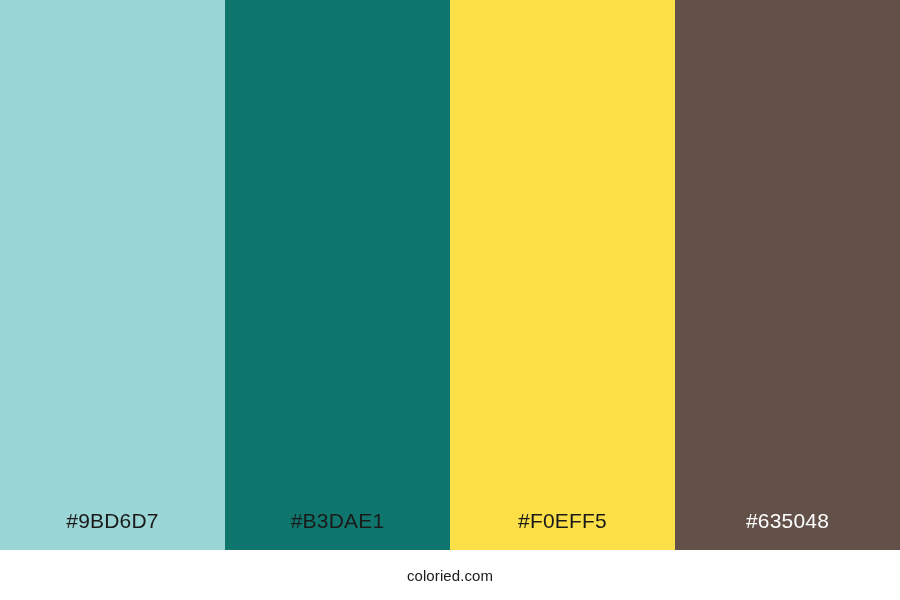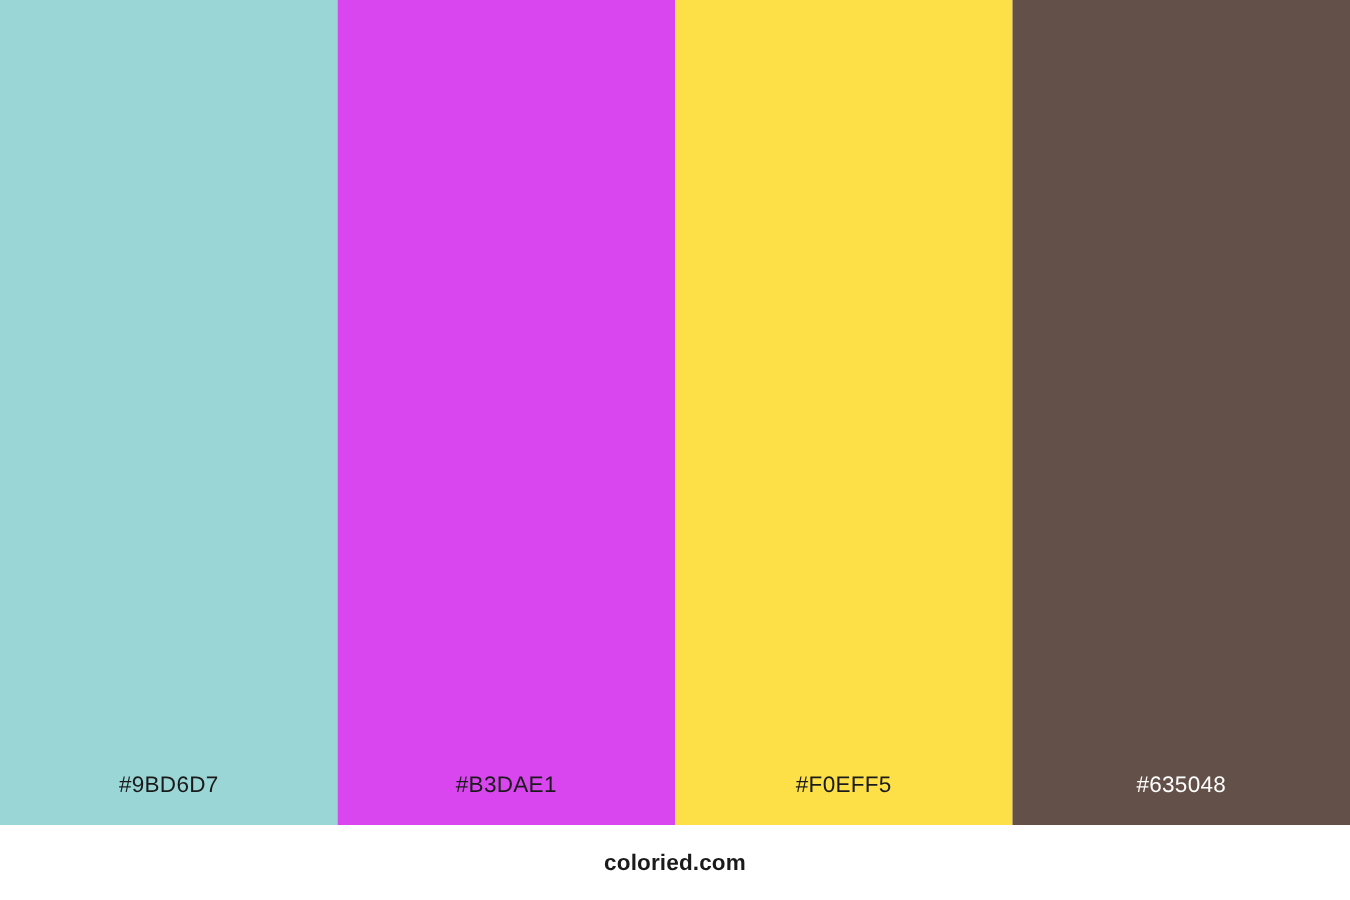--- a/index.html
+++ b/index.html
@@ -34,57 +34,57 @@
     position: relative;
     display: flex;
     align-items: flex-end;
     justify-content: center;
   }
   .swatch-label {
     display: block;
     width: 100%;
     text-align: center;
     font-family: "Liberation Sans", sans-serif;
-    font-size: 15px;
+    font-size: 21px;
     font-weight: 400;
     letter-spacing: 0.2px;
     line-height: 1;
     padding-bottom: 19px;
     user-select: text;
   }
   .footer {
     flex: 1 1 auto;
     width: 900px;
     height: 50px;
     background: #ffffff;
     display: flex;
     align-items: center;
     justify-content: center;
   }
   .footer-text {
     font-family: "Liberation Sans", sans-serif;
     font-size: 15px;
-    font-weight: 700;
+    font-weight: 400;
     color: #1a1a1a;
     letter-spacing: 0.1px;
     line-height: 1;
   }
 </style>
 </head>
 <body>
 
 <div class="palette-page">
 
   <div class="swatch-strip">
 
     <div class="swatch" style="background-color: rgb(155, 214, 215);">
       <span class="swatch-label" style="color: rgb(26, 26, 26);">#9BD6D7</span>
     </div>
 
-    <div class="swatch" style="background-color: #d946ef;">
+    <div class="swatch" style="background-color: #0f766e;">
       <span class="swatch-label" style="color: rgb(26, 26, 26);">#B3DAE1</span>
     </div>
 
     <div class="swatch" style="background-color: #fde047; justify-content: center;">
       <span class="swatch-label" style="color: rgb(26, 26, 26);">#F0EFF5</span>
     </div>
 
 
     <div class="swatch" style="background-color: rgb(99, 80, 72);">
       <span class="swatch-label" style="color: rgb(255, 255, 255); margin-top: 30px;">#635048</span>

